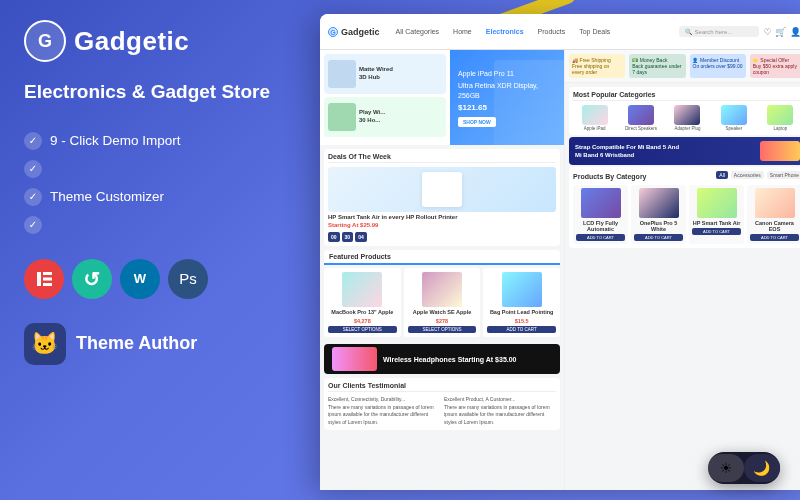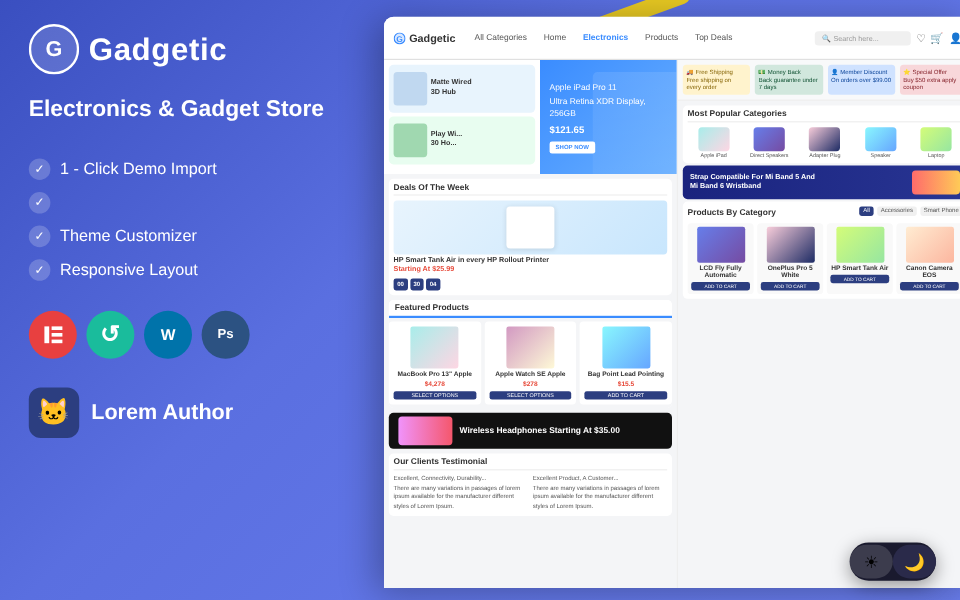--- a/index.html
+++ b/index.html
@@ -690,60 +690,59 @@
     <span class="logo-text">Gadgetic</span>
   </div>
 
   <div class="tagline">
     <span>Electronics &amp; Gadget Store</span><br>
   </div>
 
   <ul class="features-list">
     <li>
       <span class="check-icon">✓</span>
-      <span>1 - Click Demo Import</span>
+      <span>9 - Click Demo Import</span>
     </li>
     <li>
       <span class="check-icon">✓</span>
     </li>
     <li>
       <span class="check-icon">✓</span>
       <span>Theme Customizer</span>
     </li>
     <li>
       <span class="check-icon">✓</span>
-      <span>Responsive Layout</span>
     </li>
   </ul>
 
   <div class="tech-icons">
     <div class="tech-icon-circle icon-elementor">
       <svg width="20" height="20" viewBox="0 0 20 20">
           <rect x="3" y="3" width="4" height="14" fill="white"></rect>
           <rect x="9" y="3" width="9" height="3" fill="white"></rect>
           <rect x="9" y="8.5" width="9" height="3" fill="white"></rect>
           <rect x="9" y="14" width="9" height="3" fill="white"></rect>
         </svg>
     </div>
     <div class="tech-icon-circle icon-refresh">
       <span style="font-size:20px">↺</span>
     </div>
     <div class="tech-icon-circle icon-wp">
       <span style="font-size:13px;font-weight:900">W</span>
     </div>
     <div class="tech-icon-circle icon-ps">
-      <span style="font-size:11px;font-weight:700">Ps</span>
+      <span style="font-size:15px;font-weight:400">Ps</span>
     </div>
   </div>
 
   <div class="author-area">
     <div class="author-badge">
       <span>🐱</span>
     </div>
-    <span class="author-text">Lorem Author</span>
+    <span class="author-text">Theme Author</span>
   </div>
 </div>
 
 <div class="right-panel">
 
   <div class="mockup-header">
     <div class="mockup-logo-small">
       <svg width="10" height="10" viewBox="0 0 10 10">
           <circle cx="5" cy="5" r="4.5" fill="#3a8cff" fill-opacity="0.2" stroke="#3a8cff" stroke-width="1"></circle>
           <text x="5" y="8" text-anchor="middle" fill="#3a8cff" font-size="7" font-weight="900">G</text>

